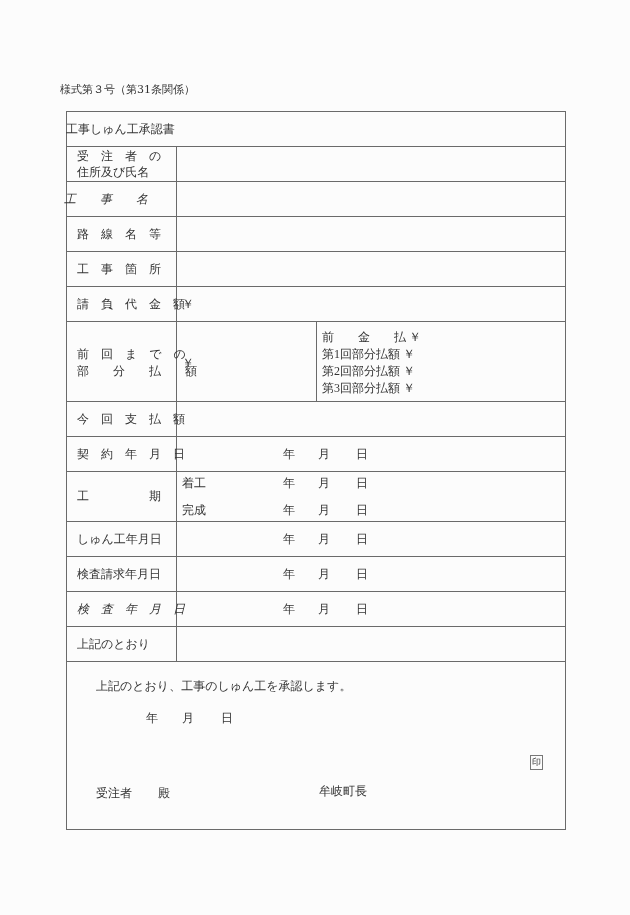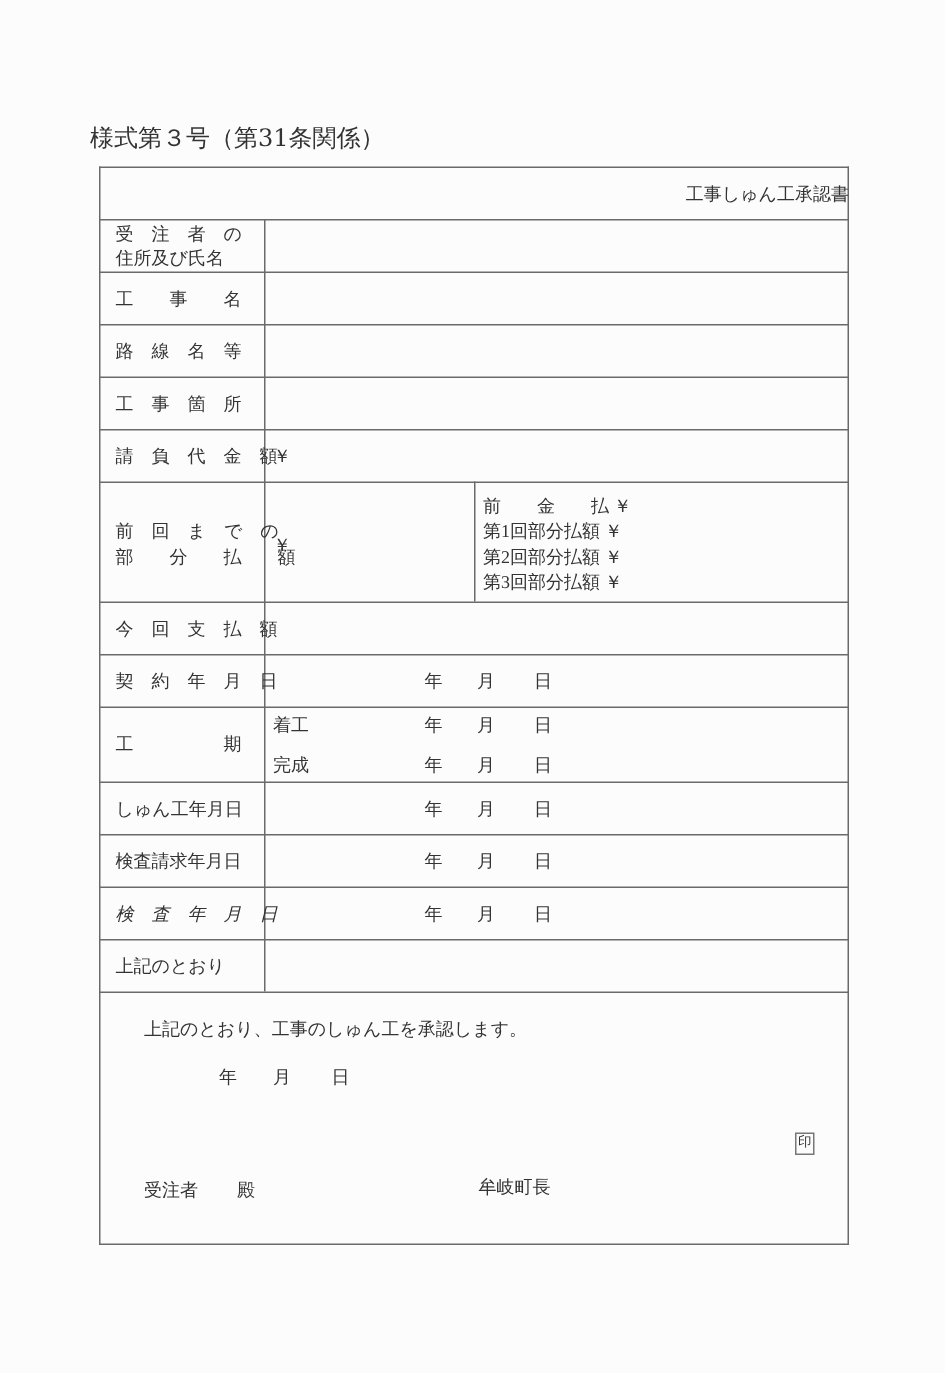--- a/index.html
+++ b/index.html
@@ -1,21 +1,21 @@
 <!DOCTYPE html>
 <html><head>
 <meta charset="utf-8">
 <style>
   html, body { margin:0; padding:0; }
   body { width:630px; height:915px; background:#fcfcfc; position:relative; overflow:hidden;
          font-family:"DejaVu Serif","Liberation Serif",serif; color:#333; font-size:12px; }
   .abs { position:absolute; white-space:nowrap; }
   .hl { position:absolute; height:1px; background:#6a6a6a; }
   .vl { position:absolute; width:1px; background:#6a6a6a; }
-  .caption { left:60px; top:82px; font-size:16px; }
+  .caption { left:60px; top:82px; font-size:11px; }
   .seal { position:absolute; left:530px; top:755px; width:11px; height:13px; border:1px solid #777; font-size:9px; line-height:13px; text-align:center; }
 </style>
 </head>
 <body>
 
 <div class="abs caption">様式第３号（第31条関係）</div>
 
 <div>
 
   <div class="hl" style="left:66px;top:111px;width:500px;"></div>
@@ -34,27 +34,27 @@
   <div class="hl" style="left:66px;top:471px;width:500px;"></div>
   <div class="hl" style="left:66px;top:521px;width:500px;"></div>
   <div class="hl" style="left:66px;top:556px;width:500px;"></div>
   <div class="hl" style="left:66px;top:591px;width:500px;"></div>
   <div class="hl" style="left:66px;top:626px;width:500px;"></div>
   <div class="hl" style="left:66px;top:661px;width:500px;"></div>
 
   <div class="vl" style="left:176px;top:146px;height:515px;"></div>
   <div class="vl" style="left:316px;top:321px;height:80px;"></div>
 
-  <div class="abs" style="left:66px;top:121px;width:500px;text-align:right;">工事しゅん工承認書</div>
+  <div class="abs" style="left:66px;top:121px;width:500px;text-align:left;">工事しゅん工承認書</div>
 
   <div class="abs" style="left:77px;top:148px;line-height:16px;">
     <div>受　注　者　の</div>
     <div>住所及び氏名</div>
   </div>
-  <div class="abs" style="left:77px;top:191px;">工　　事　　名</div>
+  <div class="abs" style="left:64px;top:191px;font-style:italic;">工　　事　　名</div>
   <div class="abs" style="left:77px;top:226px;">路　線　名　等</div>
   <div class="abs" style="left:77px;top:261px;">工　事　箇　所</div>
   <div class="abs" style="left:77px;top:296px;">請　負　代　金　額</div>
   <div class="abs" style="left:182px;top:296px;">￥</div>
 
   <div class="abs" style="left:77px;top:346px;line-height:17px;">
     <div>前　回　ま　で　の</div>
     <div>部　　分　　払　　額</div>
   </div>
   <div class="abs" style="left:182px;top:355px;">￥</div>

